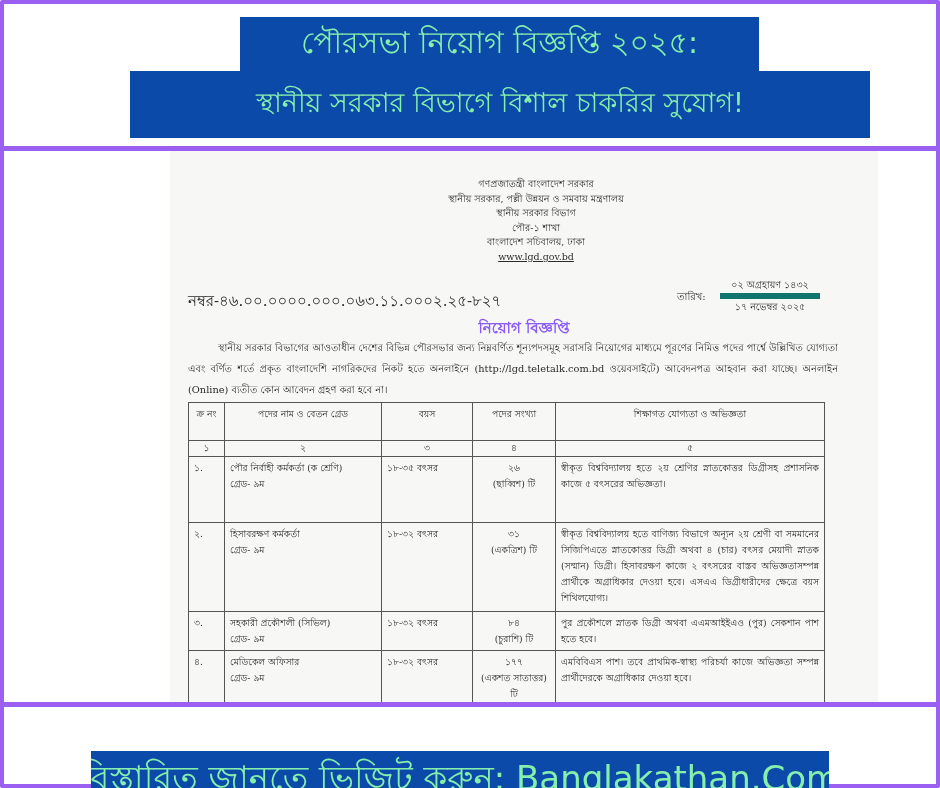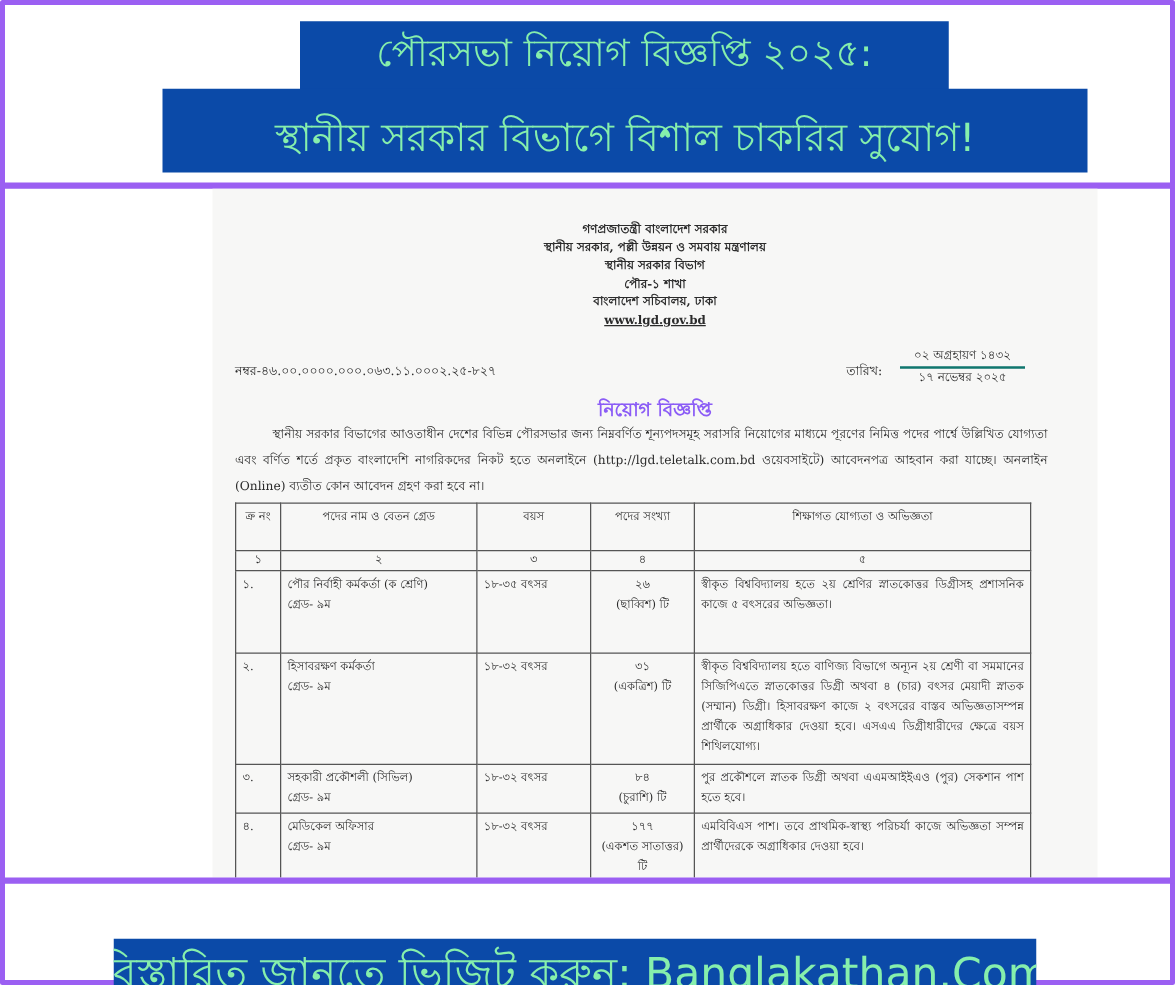--- a/index.html
+++ b/index.html
@@ -6,30 +6,30 @@
   html, body { width: 940px; height: 788px; overflow: hidden; background: #ffffff; }
   body { position: relative; font-family: "DejaVu Sans", sans-serif; }
 
   .frame { position: absolute; left: 0; top: 0; width: 940px; height: 788px; border: 4px solid #9b5ff2; border-radius: 2px; }
   .divider { position: absolute; left: 0; width: 940px; height: 5px; background: #9b5ff2; }
   .divider.top { top: 146px; }
   .divider.bottom { top: 702px; }
 
   .banner { position: absolute; background: #0b4aa8; color: #86efac; display: flex; align-items: center; justify-content: center; white-space: nowrap; overflow: hidden; }
   .banner.title1 { left: 240px; top: 17px; width: 519px; height: 55px; font-size: 30px; }
-  .banner.title2 { left: 130px; top: 71px; width: 740px; height: 67px; font-size: 31px; align-items: flex-end; }
+  .banner.title2 { left: 130px; top: 71px; width: 740px; height: 67px; font-size: 27px; }
   .banner.footer { left: 91px; top: 751px; width: 738px; height: 58px; font-size: 34px; }
 
   .doc { position: absolute; left: 170px; top: 151px; width: 708px; height: 551px; background: #f7f7f6; overflow: hidden; color: #2b2b2b; font-family: "DejaVu Serif", serif; }
-  .doc .hdr { position: absolute; left: 0; top: 26px; width: 100%; text-align: center; font-size: 9.5px; line-height: 14.6px; font-weight: bold; }
+  .doc .hdr { position: absolute; left: 12px; top: 26px; width: 100%; text-align: center; font-size: 9.5px; line-height: 14.6px; }
   .doc .hdr .url { text-decoration: underline; }
-  .doc .memo { position: absolute; left: 18px; top: 138px; font-size: 10px; }
+  .doc .memo { position: absolute; left: 18px; top: 138px; font-size: 15px; }
   .doc .date-label { position: absolute; left: 507px; top: 138px; font-size: 10px; }
   .doc .date-box { position: absolute; left: 550px; top: 126px; width: 100px; text-align: center; font-size: 9.5px; line-height: 16px; }
-  .doc .date-box .top-line { border-bottom: 2px solid #0f766e; }
+  .doc .date-box .top-line { border-bottom: 6px solid #0f766e; }
   .doc .notice-title { position: absolute; left: 0; top: 165px; width: 100%; text-align: center; font-size: 15px; font-weight: bold; color: #8b5cf6; }
   .doc .intro { position: absolute; left: 18px; top: 186px; width: 650px; font-size: 9.8px; line-height: 21px; text-indent: 30px; text-align: justify; }
 
   .doc table { position: absolute; left: 18px; top: 251px; width: 636px; border-collapse: collapse; font-size: 9.2px; table-layout: fixed; }
   .doc td, .doc th { border: 1px solid #555; vertical-align: top; padding: 3px 5px; line-height: 16px; font-weight: normal; }
   .doc th { text-align: center; height: 38px; }
   .doc tr.numrow td { text-align: center; height: 16px; padding: 0 5px; line-height: 14px; }
   .doc td.c { text-align: center; }
   .doc td.j { text-align: justify; }
   .col1 { width: 36px; } .col2 { width: 157px; } .col3 { width: 91px; } .col4 { width: 83px; } .col5 { width: 269px; }

